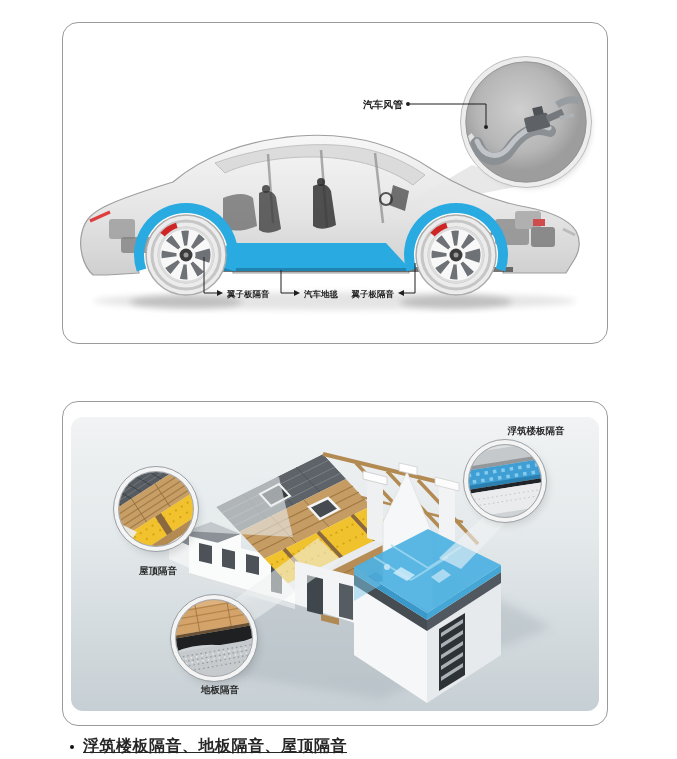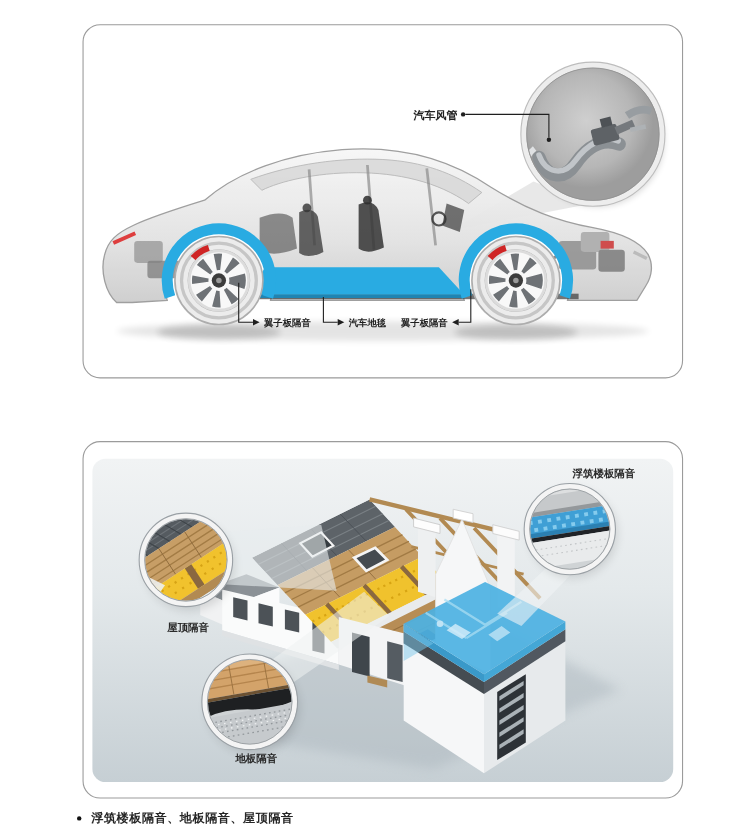--- a/index.html
+++ b/index.html
@@ -1,27 +1,27 @@
 <!DOCTYPE html>
 <html><head>
 <meta charset="utf-8">
 <style>
   html,body{margin:0;padding:0;background:#fff;}
   .page{position:relative;width:677px;height:759px;background:#ffffff;overflow:hidden;
         font-family:"Liberation Sans","DejaVu Sans",sans-serif;}
   .panel{position:absolute;left:62px;width:546px;border:1px solid #9b9b9b;border-radius:16px;
-         background:#fff;box-sizing:border-box;margin-left:13px;}
+         background:#fff;box-sizing:border-box;}
   .panel-car{top:22px;height:322px;}
   .panel-house{top:401px;height:325px;}
   .panel svg{position:absolute;left:0;top:0;}
   .house-canvas{position:absolute;left:8px;top:15px;width:528px;height:294px;border-radius:12px;
          background:linear-gradient(180deg,#f1f3f4 0%,#e4e9eb 40%,#c6cfd4 100%);overflow:hidden;}
   .caption{position:absolute;left:70px;top:736px;display:flex;align-items:center;gap:9px;color:#262626;}
   .caption .dot{width:4px;height:4px;background:#111;border-radius:50%;flex:0 0 auto;}
-  .caption .txt{font-size:11px;font-weight:600;letter-spacing:.5px;}
+  .caption .txt{font-size:16px;font-weight:600;letter-spacing:.5px;text-decoration:underline;}
   text{font-family:"Liberation Sans","DejaVu Sans",sans-serif;}
 </style>
 </head>
 <body>
 
 <div class="page">
 
   <div class="panel panel-car">
     <svg width="544" height="320" viewBox="0 0 544 320">
       <defs>

